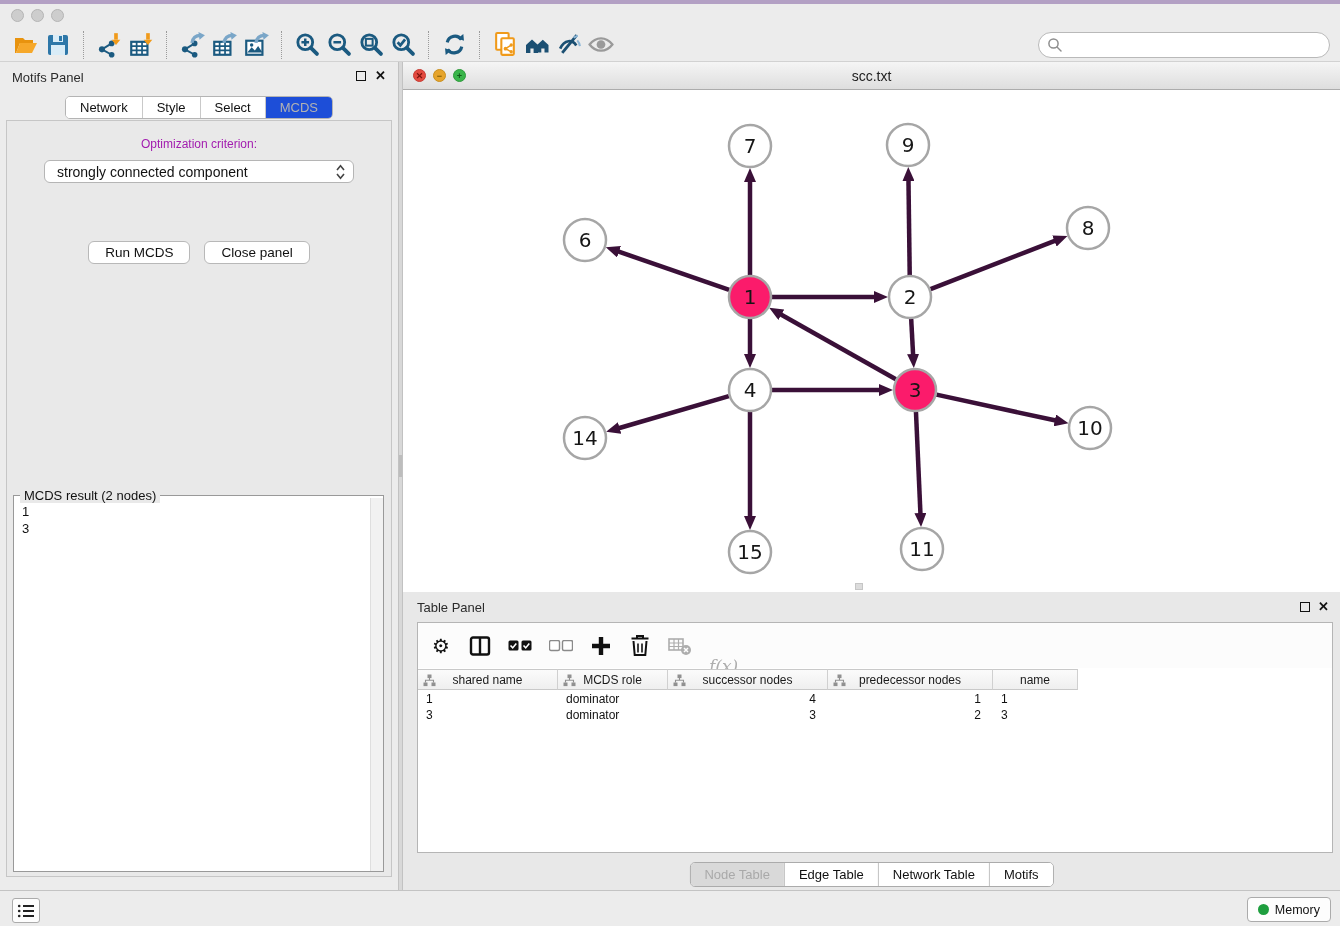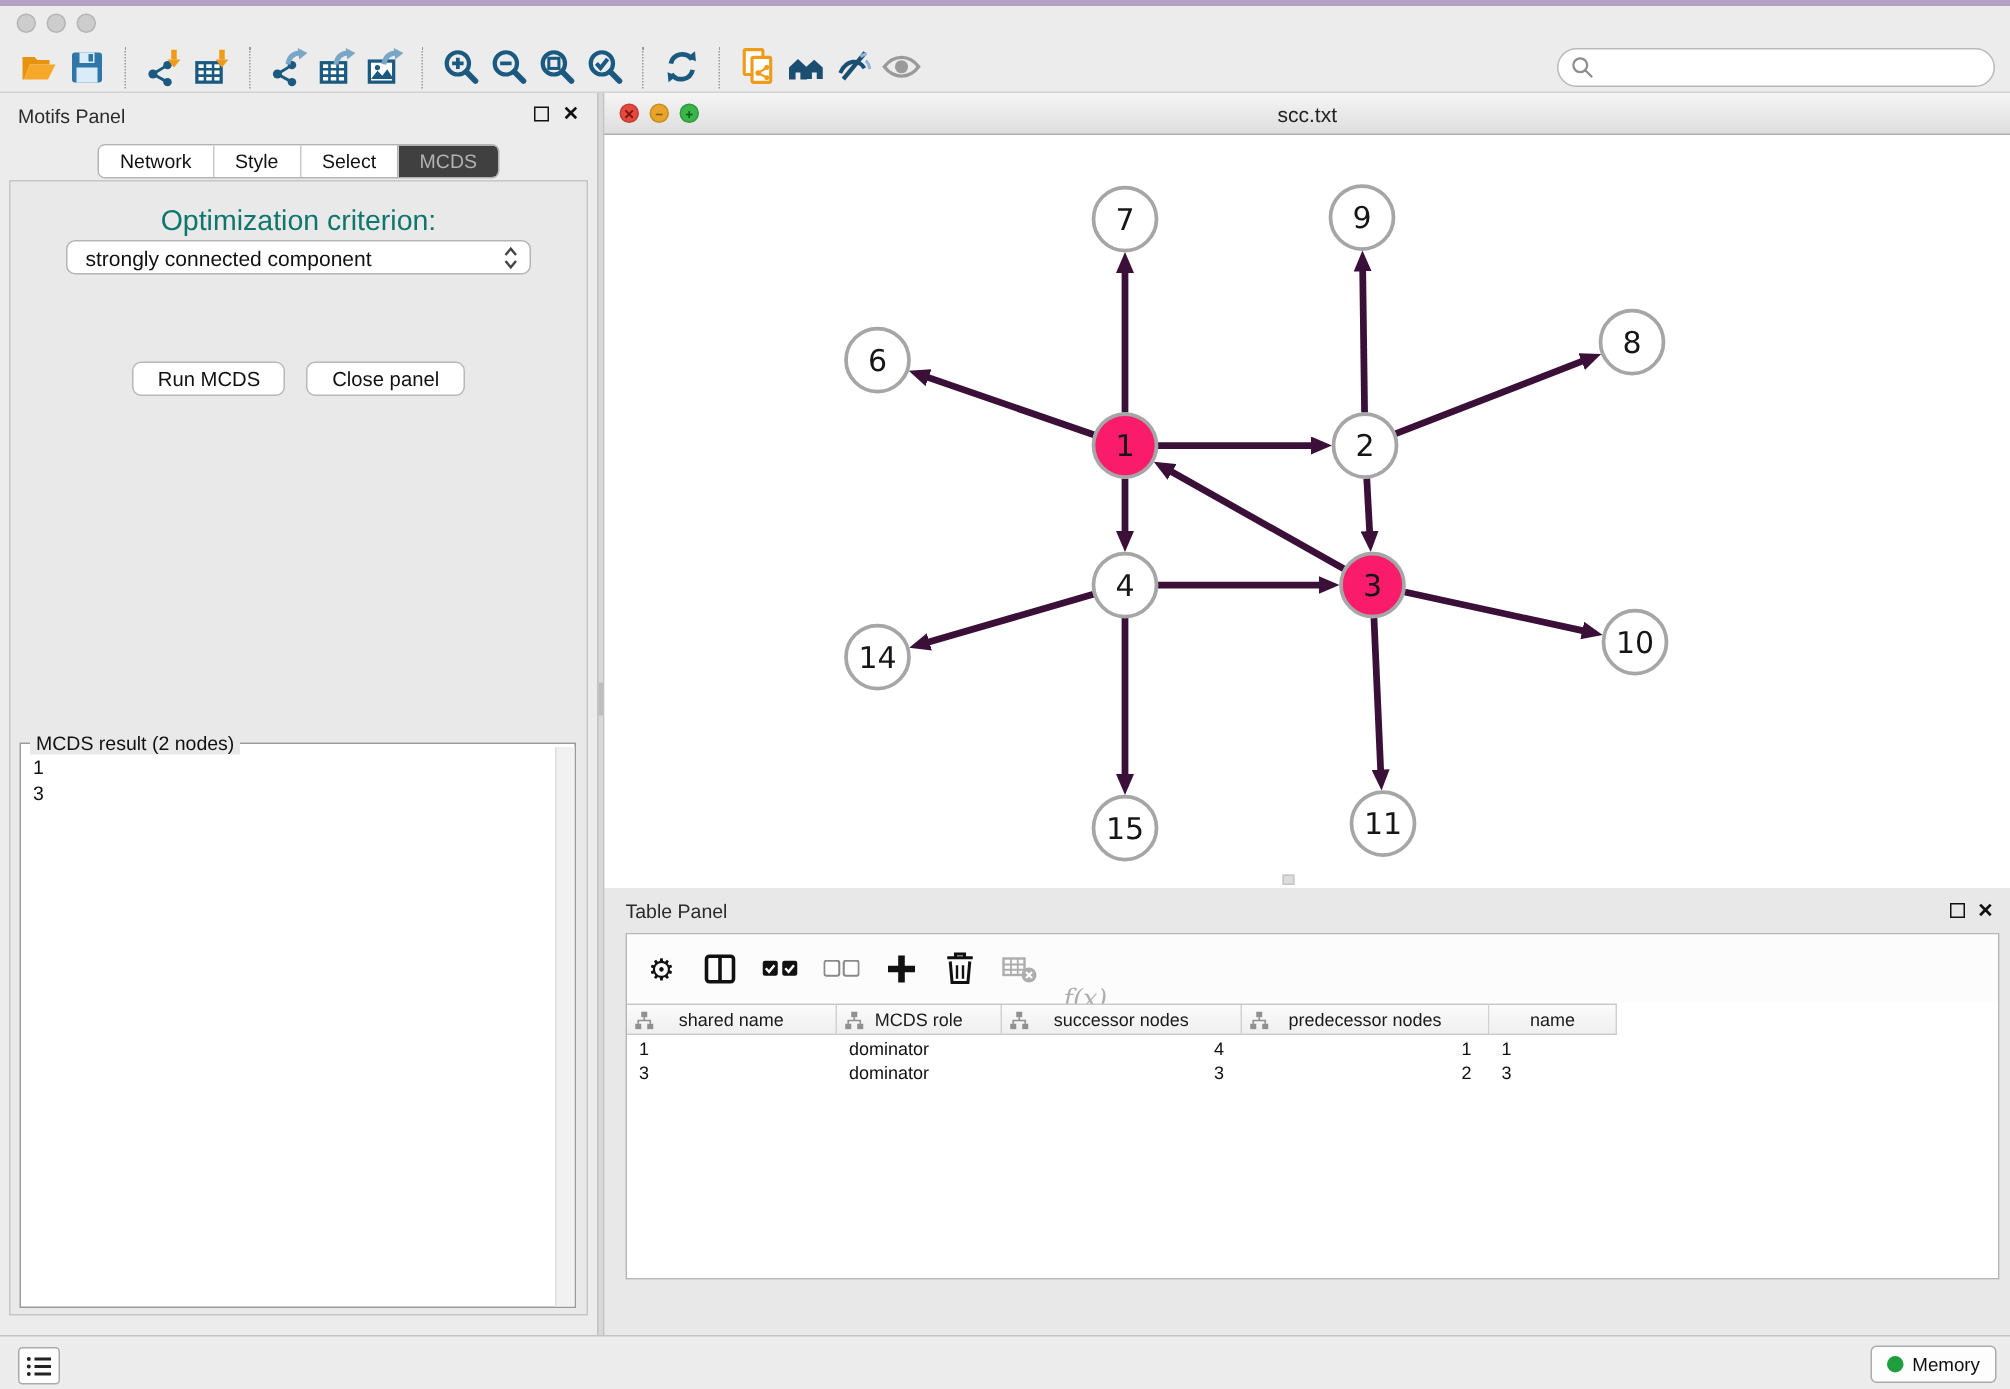--- a/index.html
+++ b/index.html
@@ -30,24 +30,24 @@
   .control-panel{position:absolute;left:0;top:62px;width:398px;height:828px;background:#ececec;}
   .cp-head{position:absolute;left:0;top:0;width:100%;height:30px;}
   .cp-title{position:absolute;left:12px;top:8px;font-size:13px;color:#2b2b2b;}
   .panel-float{position:absolute;width:10px;height:10px;border:1.6px solid #111;top:9px;}
   .panel-close{position:absolute;top:6px;font-size:13px;font-weight:bold;color:#111;}
   .cp-head .panel-float{right:32px}.cp-head .panel-close{right:12px}
   .cp-tabs{position:absolute;top:34px;left:50%;transform:translateX(-50%);display:flex;
     border:1px solid #b4b4b4;border-radius:5px;overflow:hidden;background:#fff;}
   .cp-tab{padding:3px 14px;font-size:13px;color:#111;background:#fff;border-left:1px solid #c9c9c9;}
   .cp-tab:first-child{border-left:none;}
-  .cp-tab.selected{background:#404040;color:#b2b2b2;}
+  .cp-tab.selected{background:#1d4ed8;color:#b2b2b2;}
   .cp-content{position:absolute;left:6px;top:58px;width:386px;height:757px;
     background:#e9e9e9;border:1px solid #c6c6c6;}
-  .opt-label{position:absolute;left:0;right:0;top:16px;text-align:center;font-size:19px;color:#0f766e;}
+  .opt-label{position:absolute;left:0;right:0;top:16px;text-align:center;font-size:12px;color:#a21caf;}
   .opt-select{position:absolute;left:37px;top:39px;width:310px;height:23px;background:#fff;
     border:1px solid #b5b5b5;border-radius:6px;font-size:14px;color:#111;
     display:flex;align-items:center;padding:0 22px 0 12px;}
   .stepper{position:absolute;right:8px;top:3px;}
   .btn-row{position:absolute;left:0;right:0;top:72px;display:flex;justify-content:center;gap:14px;margin-top:48px;}
   .mac-btn{height:23px;padding:0 16px;background:#fff;border:1px solid #b8b8b8;border-radius:6px;
     font-size:13.5px;color:#111;display:flex;align-items:center;}
   .mcds-fieldset{position:absolute;left:6px;top:374px;width:371px;height:377px;
     border:1px solid #999;background:#fff;}
   .mcds-legend{position:absolute;left:6px;top:-8px;background:#e9e9e9;padding:0 4px;
@@ -495,20 +495,26 @@
         </div>
         <div class="tr">
           <span class="td al" style="width: 140px;">3</span>
           <span class="td al" style="width: 110px;">dominator</span>
           <span class="td ar" style="width: 160px;">3</span>
           <span class="td ar" style="width: 165px;">2</span>
           <span class="td al" style="width: 85px;">3</span>
         </div>
       </div>
   </div>
+  <div class="tp-tabs">
+      <div class="tp-tab selected">Node Table</div>
+      <div class="tp-tab">Edge Table</div>
+      <div class="tp-tab">Network Table</div>
+      <div class="tp-tab">Motifs</div>
+    </div>
 </div>
 
 <div class="statusbar">
   <div class="list-btn">
     <svg width="18" height="16" viewBox="0 0 18 16">
       <circle cx="2.2" cy="3" r="1.3" fill="#222"></circle>
         <circle cx="2.2" cy="8" r="1.3" fill="#222"></circle>
         <circle cx="2.2" cy="13" r="1.3" fill="#222"></circle>
       <path d="M6 3h11M6 8h11M6 13h11" stroke="#222" stroke-width="2"></path>
     </svg>

